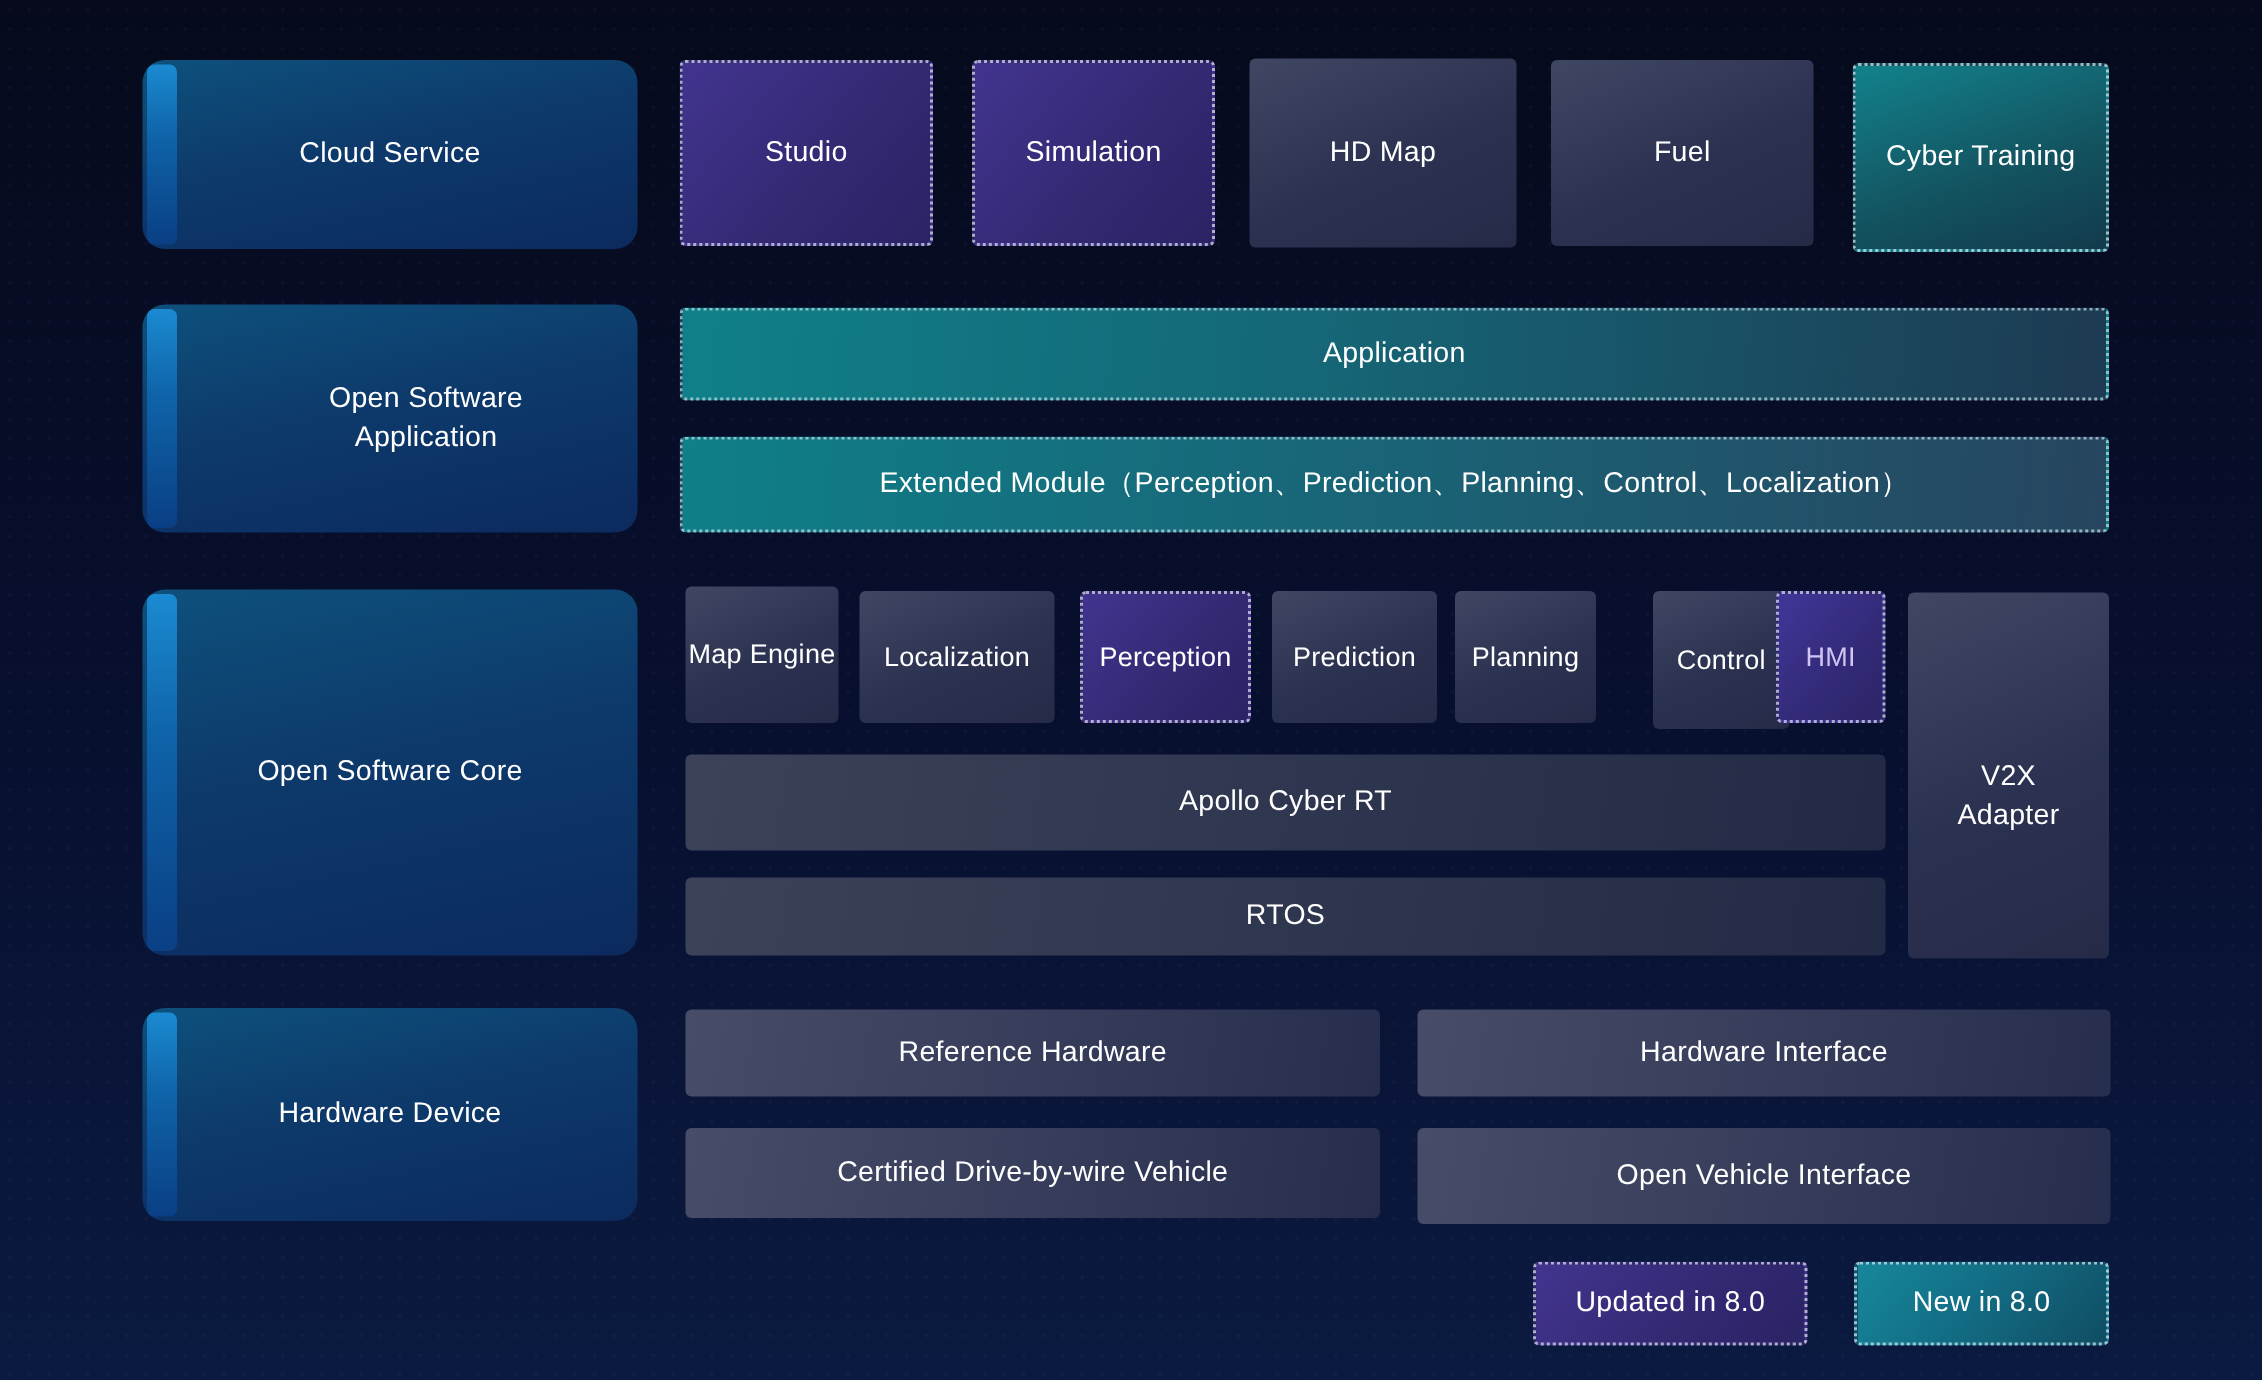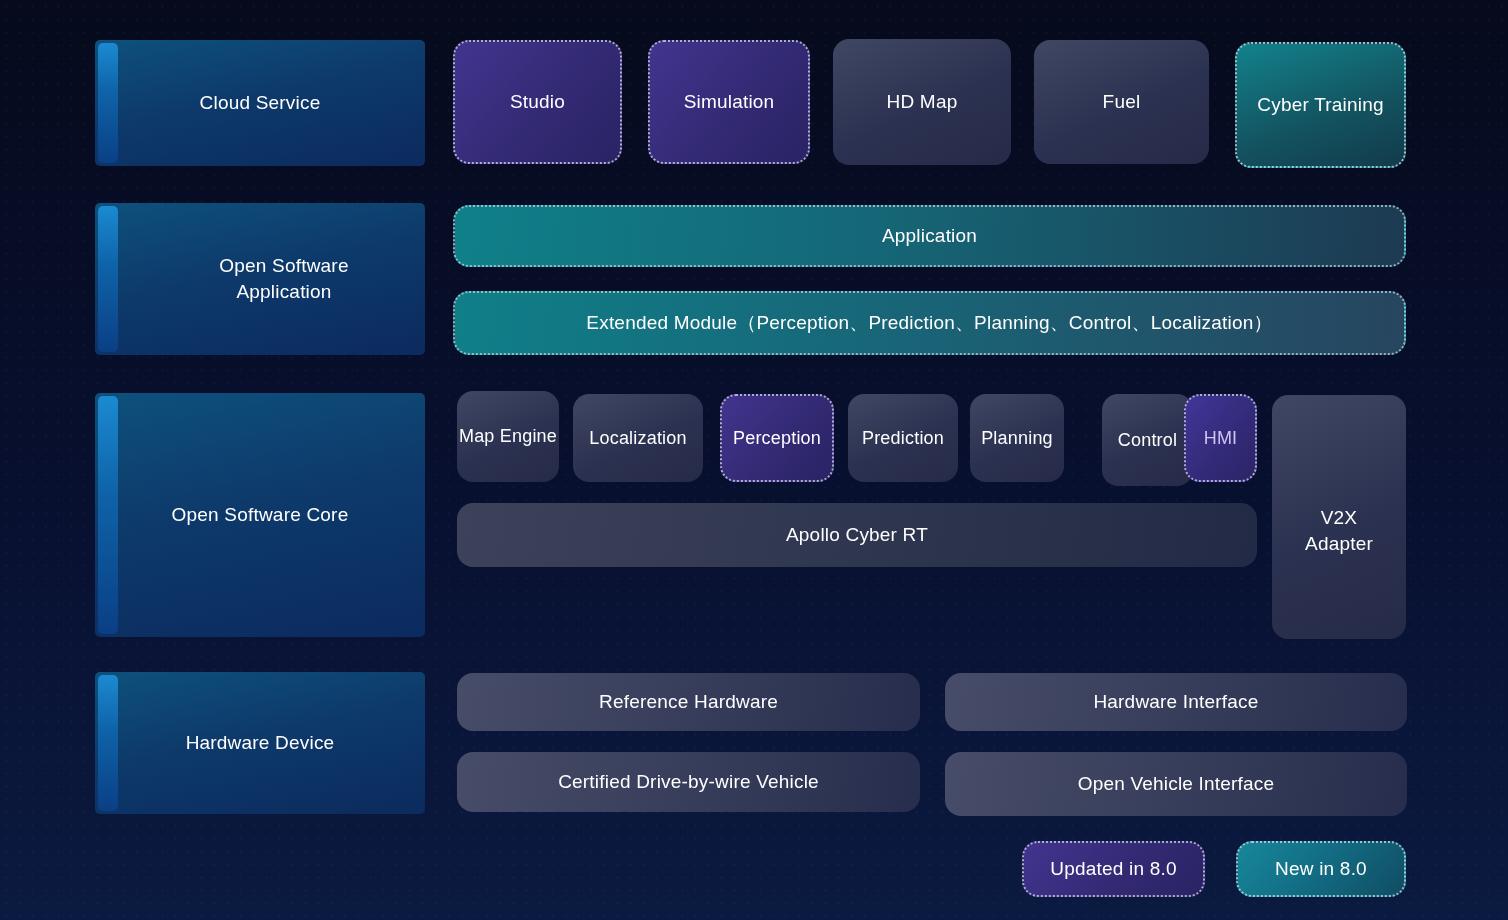--- a/index.html
+++ b/index.html
@@ -6,27 +6,27 @@
   .stage{
     position:relative;width:1508px;height:920px;overflow:hidden;
     font-family:"Liberation Sans","DejaVu Sans",sans-serif;color:#ffffff;
     background-image:
       radial-gradient(rgba(140,160,220,0.045) 1px, transparent 1.4px),
       linear-gradient(180deg,#060a1c 0%,#081030 55%,#0b1a40 100%);
     background-size:13px 13px,100% 100%;
   }
   .box{
     position:absolute;display:flex;align-items:center;justify-content:center;
-    border-radius:16px;box-sizing:border-box;text-align:center;
+    border-radius:4px;box-sizing:border-box;text-align:center;
     font-size:19px;letter-spacing:.2px;line-height:1.35;
   }
   
   .blue{
     background:linear-gradient(168deg,#0e517c 0%,#0d3a6b 45%,#0c2a5e 100%);
-    border-radius:5px;
+    border-radius:15px;
   }
   .blue .stripe{
     position:absolute;left:3px;top:3px;bottom:3px;width:20px;border-radius:5px;
     background:linear-gradient(180deg,#1b8ad1 0%,#0f63a8 40%,#0a3f85 100%);
   }
   .blue .lbl{position:relative;max-width:190px;}
   
   .slate{background:linear-gradient(155deg,#404763 0%,#2b3150 55%,#252b47 100%);}
   .slate-bar{background:linear-gradient(100deg,#3b4259 0%,#232a45 100%);}
   .slate-bar-light{background:linear-gradient(100deg,#474d68 0%,#272e4d 100%);}
@@ -121,20 +121,23 @@
   <div class="box purple-bright" style="left:1184px;top:394px;width:73px;height:88px;font-size:18px;">
     <span class="lbl hmi-text">HMI</span>
   </div>
 
   <div class="box slate v2x" style="left:1272px;top:395px;width:134px;height:244px;">
     <span class="lbl">V2X Adapter</span>
   </div>
   <div class="box slate-bar" style="left:457px;top:503px;width:800px;height:64px;">
     <span class="lbl">Apollo Cyber RT</span>
   </div>
+  <div class="box slate-bar" style="left:457px;top:585px;width:800px;height:52px;">
+    <span class="lbl">RTOS</span>
+  </div>
 
   <div class="box blue" style="left:95px;top:672px;width:330px;height:142px;">
     <span class="stripe"></span>
     <span class="lbl">Hardware Device</span>
   </div>
   <div class="box slate-bar-light" style="left:457px;top:673px;width:463px;height:58px;">
     <span class="lbl">Reference Hardware</span>
   </div>
   <div class="box slate-bar-light" style="left:945px;top:673px;width:462px;height:58px;">
     <span class="lbl">Hardware Interface</span>

